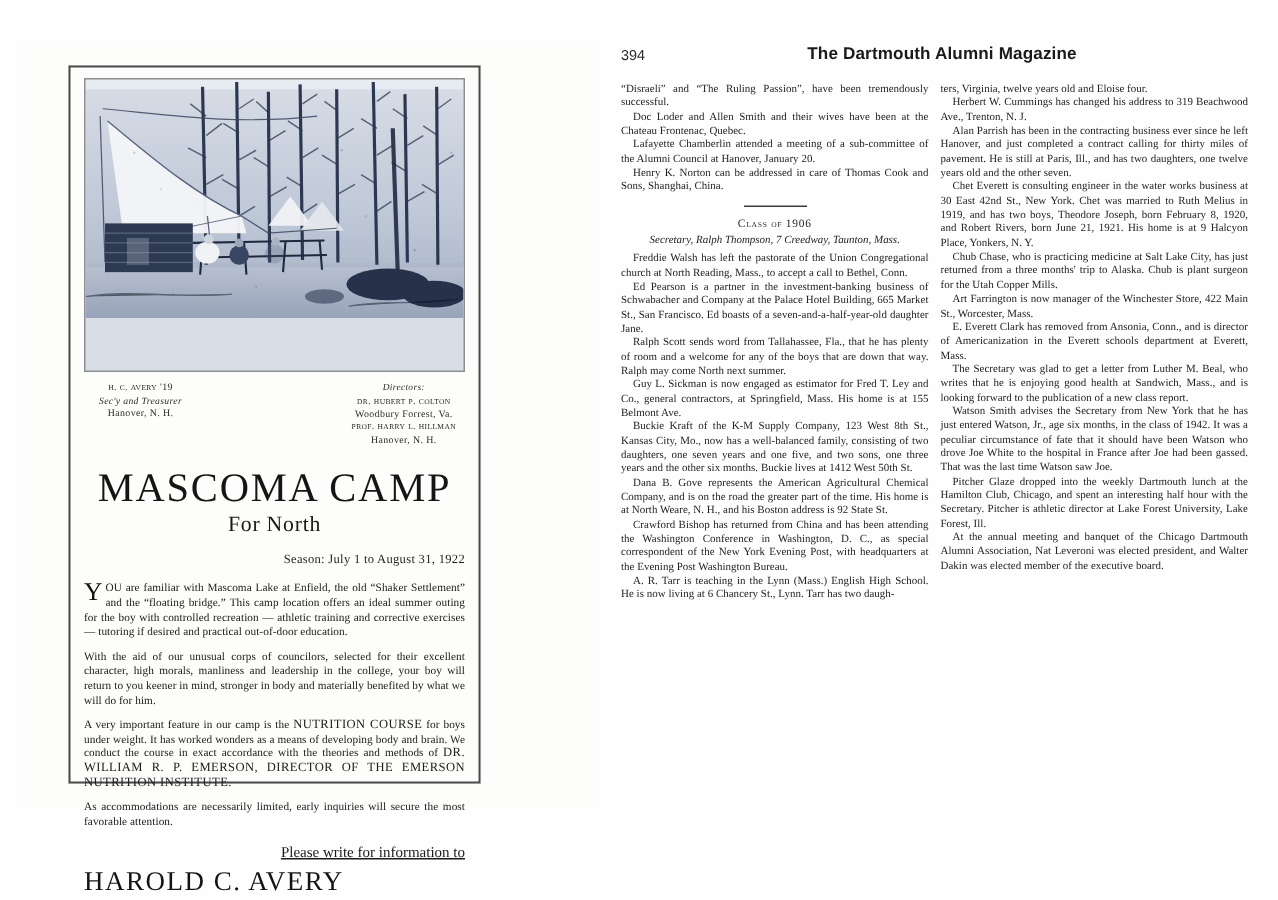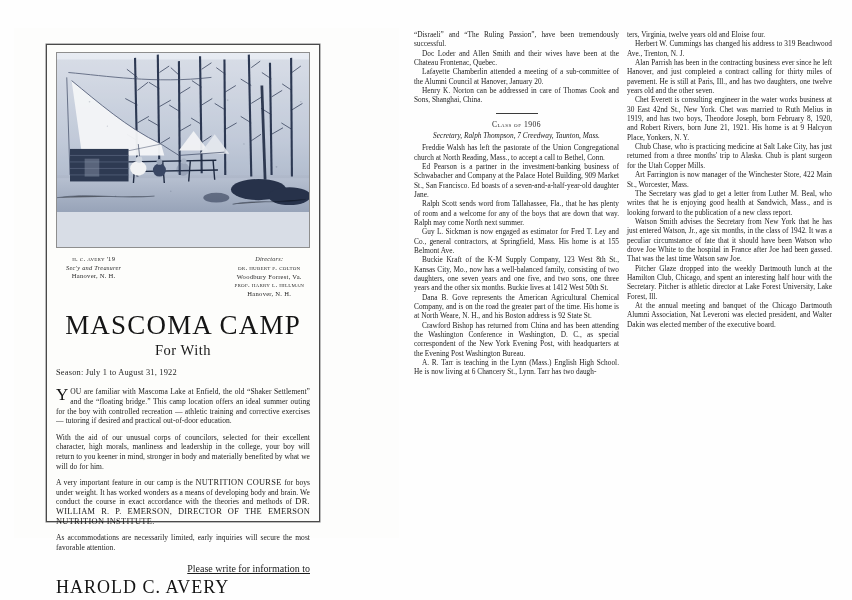--- a/index.html
+++ b/index.html
@@ -98,21 +98,21 @@
     color: #181818;
   }
   .camp-direction {
     text-align: center;
     font-size: 8.2px;
     line-height: 11px;
     margin-top: 11px;
     color: #1f1f1f;
   }
   .camp-season {
-    text-align: left;
+    text-align: right;
     font-size: 8.4px;
     margin-top: 9px;
     letter-spacing: 0.2px;
     color: #1f1f1f;
   }
 
   .ad-body { margin-top: 10px; }
   .ad-para {
     font-size: 7.5px;
     line-height: 9.6px;
@@ -353,75 +353,80 @@
         <div class="credit-right">
           <div class="dir-head">Directors:</div>
           <div class="smallcaps">Dr. Hubert P. Colton</div>
           <div>Woodbury Forrest, Va.</div>
           <div class="smallcaps">Prof. Harry L. Hillman</div>
           <div>Hanover, N. H.</div>
         </div>
       </div>
 
       <div class="camp-title">MASCOMA CAMP</div>
-      <div class="camp-sub">For With</div>
+      <div class="camp-sub">For North</div>
 
 
       <div class="camp-season">Season:  July 1 to August 31, 1922</div>
 
       <div class="ad-body">
         <p class="ad-para first"><span class="dropcap">Y</span><span>OU are familiar with Mascoma Lake at Enfield, the old “Shaker Settlement” and the “floating bridge.”  This camp location offers an ideal summer outing for the boy with controlled recreation — athletic training and corrective exercises — tutoring if desired and practical out-of-door education.</span></p>
         <p class="ad-para">With the aid of our unusual corps of councilors, selected for their excellent character, high morals, manliness and leadership in the college, your boy will return to you keener in mind, stronger in body and materially benefited by what we will do for him.</p>
         <p class="ad-para"><span>A very important feature in our camp is the </span><span class="caps">NUTRITION COURSE</span><span> for boys under weight.  It has worked wonders as a means of developing body and brain.  We conduct the course in exact accordance with the theories and methods of </span><span class="caps">DR. WILLIAM R. P. EMERSON, DIRECTOR OF THE EMERSON NUTRITION INSTITUTE.</span></p>
         <p class="ad-para">As accommodations are necessarily limited, early inquiries will secure the most favorable attention.</p>
       </div>
 
       <div class="write-to">Please write for information to</div>
       <div class="avery-name">HAROLD C. AVERY</div>
 
     </div>
   </div>
 
   <div class="mag-page">
 
+    <div class="mag-head">
+      <div class="folio">394</div>
+      <div class="mag-title">The Dartmouth Alumni Magazine</div>
+    </div>
 
     <div class="cols">
 
       <div class="col">
         <p class="mag-para noindent">“Disraeli” and “The Ruling Passion”, have been tremendously successful.</p>
         <p class="mag-para">Doc Loder and Allen Smith and their wives have been at the Chateau Frontenac, Quebec.</p>
         <p class="mag-para">Lafayette Chamberlin attended a meeting of a sub-committee of the Alumni Council at Hanover, January 20.</p>
         <p class="mag-para">Henry K. Norton can be addressed in care of Thomas Cook and Sons, Shanghai, China.</p>
 
         <div class="class-rule"></div>
         <div class="class-head">Class of 1906</div>
         <div class="sec-line">
           <span>Secretary,</span>
           <span>Ralph Thompson,</span>
           <span>7 Creedway,</span>
           <span>Taunton, Mass.</span>
         </div>
 
         <p class="mag-para">Freddie Walsh has left the pastorate of the Union Congregational church at North Reading, Mass., to accept a call to Bethel, Conn.</p>
-        <p class="mag-para">Ed Pearson is a partner in the investment-banking business of Schwabacher and Company at the Palace Hotel Building, 909 Market St., San Francisco.  Ed boasts of a seven-and-a-half-year-old daughter Jane.</p>
+        <p class="mag-para">Ed Pearson is a partner in the investment-banking business of Schwabacher and Company at the Palace Hotel Building, 665 Market St., San Francisco.  Ed boasts of a seven-and-a-half-year-old daughter Jane.</p>
         <p class="mag-para">Ralph Scott sends word from Tallahassee, Fla., that he has plenty of room and a welcome for any of the boys that are down that way.  Ralph may come North next summer.</p>
         <p class="mag-para">Guy L. Sickman is now engaged as estimator for Fred T. Ley and Co., general contractors, at Springfield, Mass.  His home is at 155 Belmont Ave.</p>
         <p class="mag-para">Buckie Kraft of the K-M Supply Company, 123 West 8th St., Kansas City, Mo., now has a well-balanced family, consisting of two daughters, one seven years and one five, and two sons, one three years and the other six months.  Buckie lives at 1412 West 50th St.</p>
         <p class="mag-para">Dana B. Gove represents the American Agricultural Chemical Company, and is on the road the greater part of the time.  His home is at North Weare, N. H., and his Boston address is 92 State St.</p>
         <p class="mag-para">Crawford Bishop has returned from China and has been attending the Washington Conference in Washington, D. C., as special correspondent of the New York Evening Post, with headquarters at the Evening Post Washington Bureau.</p>
         <p class="mag-para">A. R. Tarr is teaching in the Lynn (Mass.) English High School.  He is now living at 6 Chancery St., Lynn.  Tarr has two daugh-</p>
       </div>
 
       <div class="col">
         <p class="mag-para noindent">ters, Virginia, twelve years old and Eloise four.</p>
         <p class="mag-para">Herbert W. Cummings has changed his address to 319 Beachwood Ave., Trenton, N. J.</p>
         <p class="mag-para">Alan Parrish has been in the contracting business ever since he left Hanover, and just completed a contract calling for thirty miles of pavement.  He is still at Paris, Ill., and has two daughters, one twelve years old and the other seven.</p>
         <p class="mag-para">Chet Everett is consulting engineer in the water works business at 30 East 42nd St., New York.  Chet was married to Ruth Melius in 1919, and has two boys, Theodore Joseph, born February 8, 1920, and Robert Rivers, born June 21, 1921.  His home is at 9 Halcyon Place, Yonkers, N. Y.</p>
         <p class="mag-para">Chub Chase, who is practicing medicine at Salt Lake City, has just returned from a three months' trip to Alaska.  Chub is plant surgeon for the Utah Copper Mills.</p>
         <p class="mag-para">Art Farrington is now manager of the Winchester Store, 422 Main St., Worcester, Mass.</p>
+        <p class="mag-para">E. Everett Clark has removed from Ansonia, Conn., and is director of Americanization in the Everett schools department at Everett, Mass.</p>
         <p class="mag-para">The Secretary was glad to get a letter from Luther M. Beal, who writes that he is enjoying good health at Sandwich, Mass., and is looking forward to the publication of a new class report.</p>
         <p class="mag-para">Watson Smith advises the Secretary from New York that he has just entered Watson, Jr., age six months, in the class of 1942.  It was a peculiar circumstance of fate that it should have been Watson who drove Joe White to the hospital in France after Joe had been gassed.  That was the last time Watson saw Joe.</p>
         <p class="mag-para">Pitcher Glaze dropped into the weekly Dartmouth lunch at the Hamilton Club, Chicago, and spent an interesting half hour with the Secretary.  Pitcher is athletic director at Lake Forest University, Lake Forest, Ill.</p>
         <p class="mag-para">At the annual meeting and banquet of the Chicago Dartmouth Alumni Association, Nat Leveroni was elected president, and Walter Dakin was elected member of the executive board.</p>
       </div>
 
     </div>
   </div>
 
 </div>

